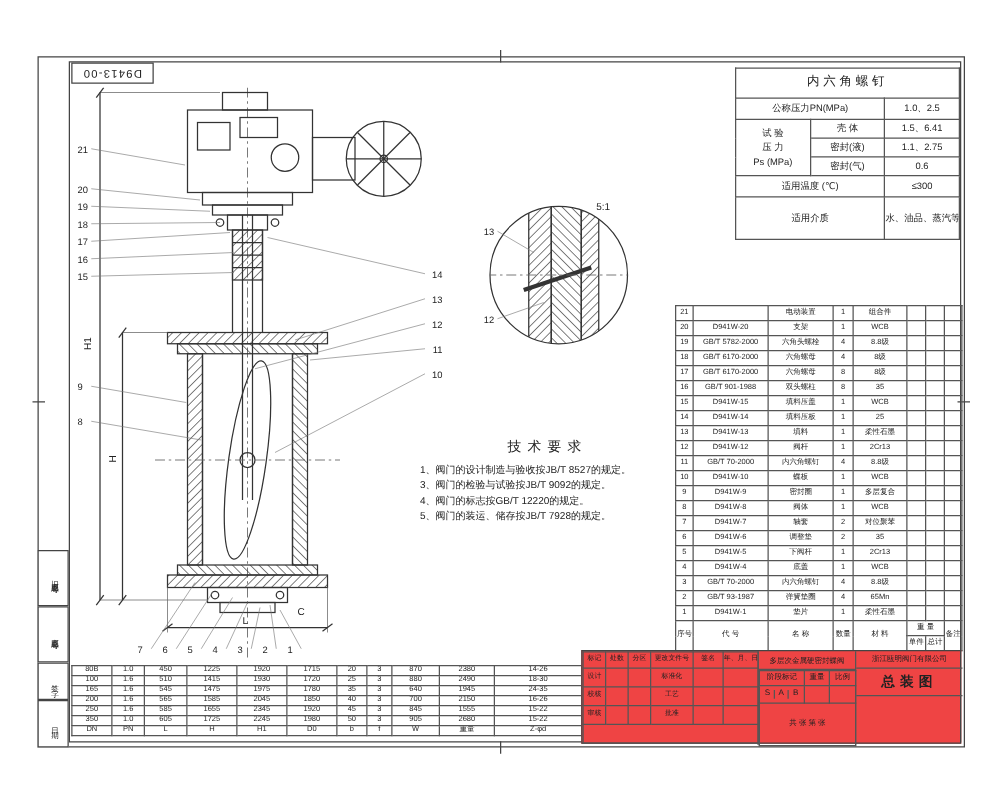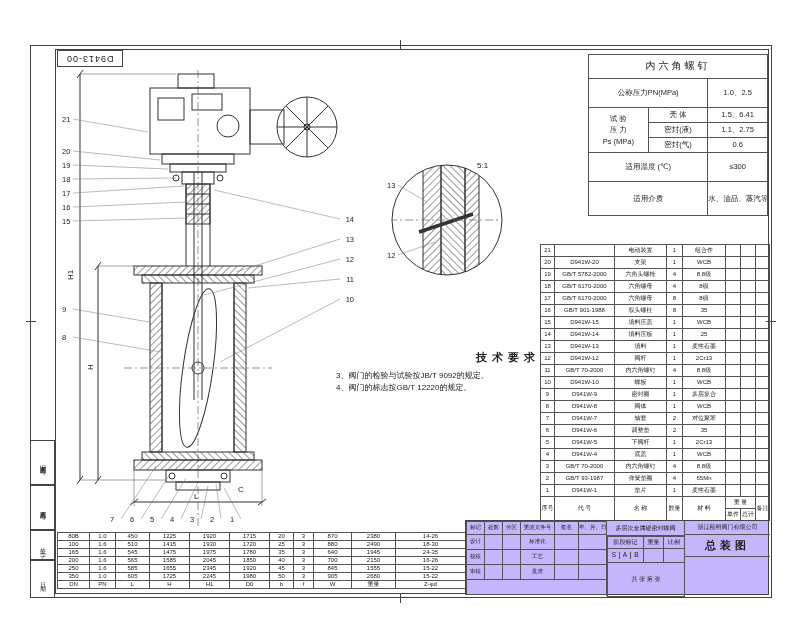--- a/index.html
+++ b/index.html
@@ -13,36 +13,36 @@
     display:flex;align-items:center;justify-content:center;font-size:9px;letter-spacing:1px}
   .docnum-box span{display:inline-block;transform:rotate(180deg)}
   
   table{border-collapse:collapse;table-layout:fixed}
   td{border:1px solid #555;font-size:6px;line-height:1.05;text-align:center;vertical-align:middle;
      overflow:hidden;white-space:nowrap;padding:0}
   
   .perf{position:absolute;left:588px;top:54px;width:180px}
   .perf td{font-size:7.5px}
   .perf .perf-title{height:24px;font-size:10px;letter-spacing:3px}
-  .perf .r{height:29px}
+  .perf .r{height:17px}
   .perf .rs{height:15px}
   .perf .tall{height:34px;font-size:8px}
   .perf .multi{line-height:1.5}
   
   .tech{position:absolute;left:336px;top:350px;width:204px}
-  .tech-title{text-align:right;font-size:11px;font-weight:bold;letter-spacing:5px;margin-bottom:5px}
+  .tech-title{text-align:center;font-size:11px;font-weight:normal;letter-spacing:5px;margin-bottom:5px}
   .tech-items div{font-size:8px;line-height:1.55;white-space:nowrap}
   
   .bom{position:absolute;left:540px;top:244px;width:229px}
   .bom td{height:12px}
   
   .dimtable{position:absolute;left:57px;top:532px;width:408px}
   .dimtable td{height:8px;line-height:7px}
   
-  .titleblock{position:absolute;left:465px;top:520px;width:304px;height:75px;border:1px solid #444;background:#c4b5fd}
+  .titleblock{position:absolute;left:465px;top:520px;width:304px;height:75px;border:1px solid #444;background:#ef4444}
   .tbt{position:absolute;top:0}
   .tb-left{left:0;width:140px}
   .tb-left td{font-size:5.5px}
   .h13 td{height:13px}.h15 td{height:15px}.h12 td{height:12px}.h14 td{height:14px}.h20 td{height:34px}
   .tb-mid{position:absolute;left:140px;top:0;width:78px;height:75px;border-left:1px solid #555}
   .tb-prod{height:15px;border-bottom:1px solid #555;font-size:6px;display:flex;align-items:center;justify-content:center;overflow:hidden;white-space:nowrap}
   .tb-mid table{width:78px}
   .stage-split span{display:inline-block;width:11px;border-right:1px solid #555;font-size:6.5px}
   .stage-split span:last-child{border-right:none}
   .tb-right{position:absolute;left:218px;top:0;width:86px;height:75px;border-left:1px solid #555}
@@ -260,22 +260,24 @@
     <tr class="tall">
       <td colspan="2">适用介质</td>
       <td>水、油品、蒸汽等</td>
     </tr>
   </tbody>
     </table>
 
   <div class="tech">
     <div class="tech-title">技术要求</div>
     <div class="tech-items">
+        <div>1、阀门的设计制造与验收按JB/T 8527的规定。</div>
         <div>3、阀门的检验与试验按JB/T 9092的规定。</div>
         <div>4、阀门的标志按GB/T 12220的规定。</div>
+        <div>5、阀门的装运、储存按JB/T 7928的规定。</div>
       </div>
   </div>
 
   <table class="bom">
     <colgroup>
       <col style="width:14px">
         <col style="width:60px">
         <col style="width:52px">
         <col style="width:16px">
       <col style="width:43px">

